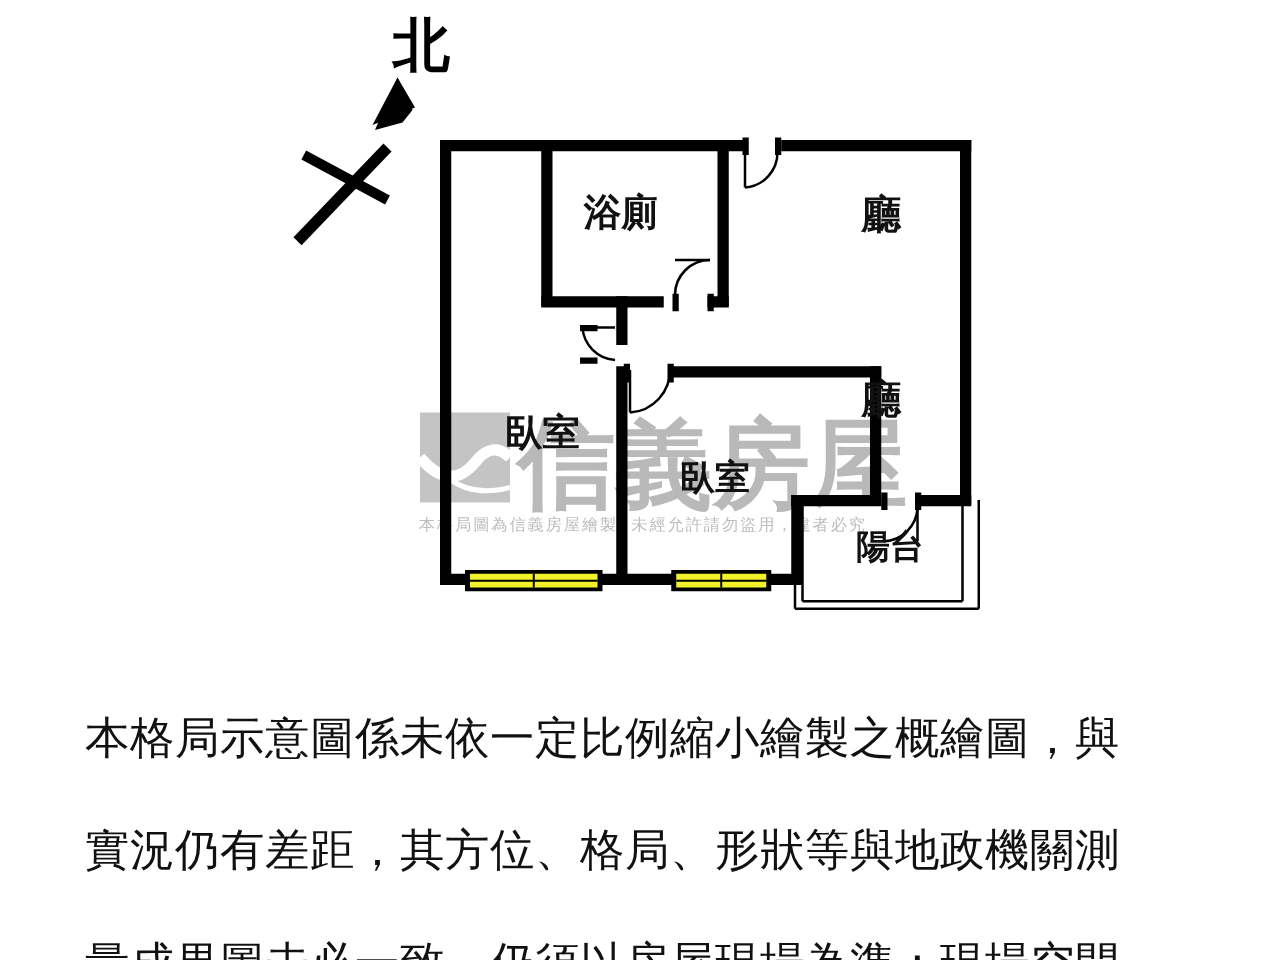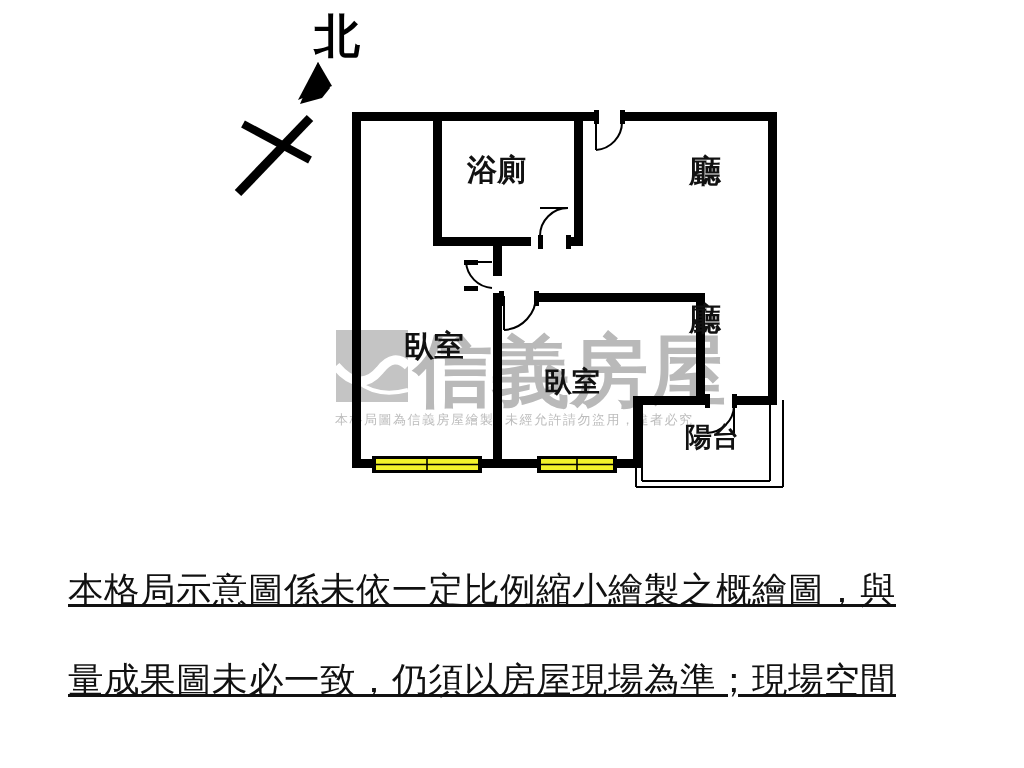--- a/index.html
+++ b/index.html
@@ -55,21 +55,20 @@
     font-size: 35.5px;
     line-height: 45px;
     letter-spacing: 0.5px;
     color: #111111;
     text-align: justify;
     white-space: pre-line;
   }
   #disclaimer .dline {
     display: block;
     white-space: nowrap;
-    text-decoration: underline;
   }
 </style>
 </head>
 <body>
 
 <div id="page">
 
   <svg id="floorplan-svg" viewBox="0 0 1024 520">
 
     <g>
@@ -193,18 +192,19 @@
       <text class="room-label" x="705" y="330" font-size="32" text-anchor="middle">廳</text>
       <text class="room-label" x="434" y="356" font-size="30" text-anchor="middle">臥室</text>
       <text class="room-label" x="572" y="391" font-size="28" text-anchor="middle">臥室</text>
       <text class="room-label" x="712" y="446" font-size="27" text-anchor="middle">陽台</text>
     </g>
 
   </svg>
 
   <div id="disclaimer">
     <span class="dline">本格局示意圖係未依一定比例縮小繪製之概繪圖，與</span>
+    <span class="dline">實況仍有差距，其方位、格局、形狀等與地政機關測</span>
     <span class="dline">量成果圖未必一致，仍須以房屋現場為準；現場空間</span>
     
     
   </div>
 
 </div>
 
 </body></html>

